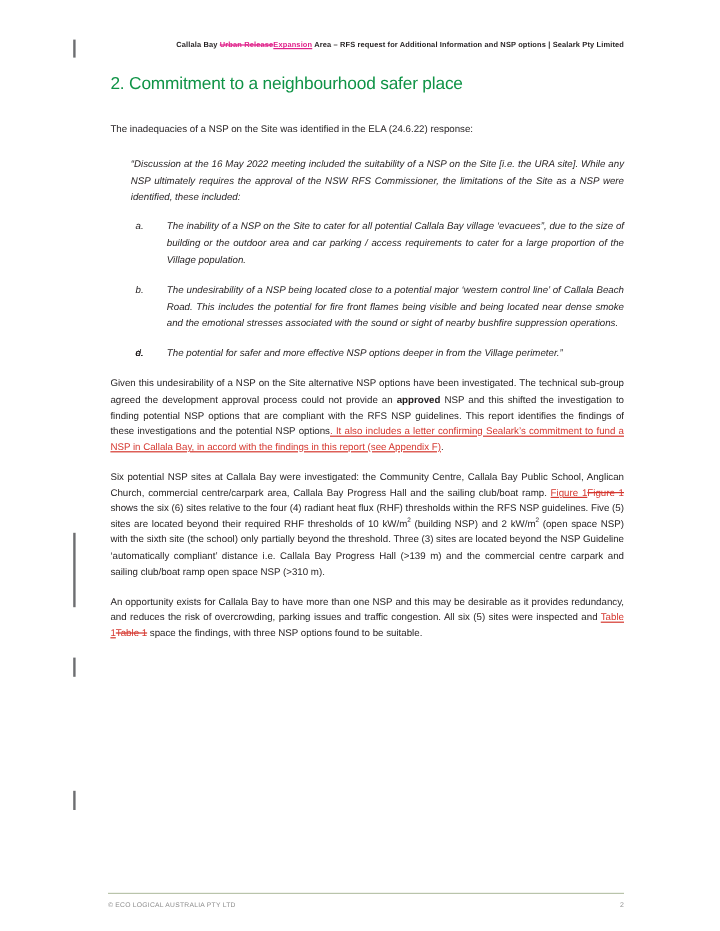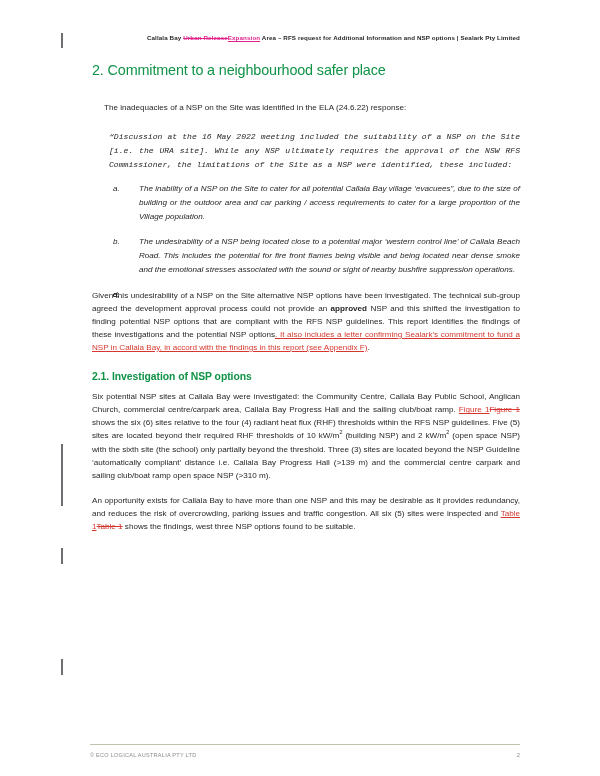--- a/index.html
+++ b/index.html
@@ -65,26 +65,25 @@
     line-height: 1.25;
   }
 
   p.body-text {
     font-size: 8.1px;
     line-height: 1.62;
     margin: 0 0 12px 0;
     text-align: justify;
     color: #231f20;
   }
-  p.body-text.lead { text-align: left; margin-left: 12px; }
+  p.body-text.lead { text-align: left; }
 
   .quote-block {
     margin: 16px 0 10px 0;
     padding-left: 17px;
-    font-family: Liberation Mono, monospace;
   }
   .quote-block p {
     font-size: 8.1px;
     font-style: italic;
     line-height: 1.72;
     margin: 0;
     text-align: justify;
     color: #231f20;
   }
 
@@ -200,35 +199,35 @@
         <span>The undesirability of a NSP being located close to a potential major ‘western control line’ of Callala Beach Road. This includes the potential for fire front flames being visible and being located near dense smoke and the emotional stresses associated with the sound or sight of nearby bushfire suppression operations.</span>
       </li>
       <li>
         <span class="marker">c.</span>
       </li>
       <li>
         <span class="marker">d.</span>
       </li>
       <li>
         <span class="marker">e.</span>
+        <span>The potential for safer and more effective NSP options deeper in from the Village perimeter.”</span>
       </li>
     </ol>
 
     <p class="body-text" style="margin-top:12px;">
       <span>Given this undesirability of a NSP on the Site alternative NSP options have been investigated. The technical sub-group agreed the development approval process could not provide an </span><b>approved</b><span> NSP and this shifted the investigation to finding potential NSP options that are compliant with the RFS NSP guidelines. This report identifies the findings of these investigations and the potential NSP options</span><span class="ins">. It also includes a letter confirming Sealark’s commitment to fund a NSP in Callala Bay, in accord with the findings in this report (see Appendix F)</span><span>.</span>
     </p>
 
-    <h2 class="subsection-title" style="margin-top:16px;">2.1. Investigation of NSP options</h2>
 
     <p class="body-text">
       <span>Six potential NSP sites at Callala Bay were investigated: the Community Centre, Callala Bay Public School, Anglican Church, commercial centre/carpark area, Callala Bay Progress Hall and the sailing club/boat ramp. </span><span class="ins">Figure 1</span><span class="del">Figure 1</span><span> shows the six (6) sites relative to the four (4) radiant heat flux (RHF) thresholds within the RFS NSP guidelines. Five (5) sites are located beyond their required RHF thresholds of 10 kW/m</span><sup>2</sup><span> (building NSP) and 2 kW/m</span><sup>2</sup><span> (open space NSP) with the sixth site (the school) only partially beyond the threshold. Three (3) sites are located beyond the NSP Guideline ‘automatically compliant’ distance i.e. Callala Bay Progress Hall (&gt;139 m) and the commercial centre carpark and sailing club/boat ramp open space NSP (&gt;310 m).</span>
     </p>
 
     <p class="body-text">
-      <span>An opportunity exists for Callala Bay to have more than one NSP and this may be desirable as it provides redundancy, and reduces the risk of overcrowding, parking issues and traffic congestion. All six (5) sites were inspected and </span><span class="ins">Table 1</span><span class="del">Table 1</span><span> shows the findings, west three NSP options found to be suitable.</span>
+      <span>An opportunity exists for Callala Bay to have more than one NSP and this may be desirable as it provides redundancy, and reduces the risk of overcrowding, parking issues and traffic congestion. All six (5) sites were inspected and </span><span class="ins">Table 1</span><span class="del">Table 1</span><span> space the findings, with three NSP options found to be suitable.</span>
     </p>
 
   </div>
 
   <div class="footer-rule"></div>
   <div class="footer-left">© ECO LOGICAL AUSTRALIA PTY LTD</div>
   <div class="footer-right">2</div>
 
 </div>
 

